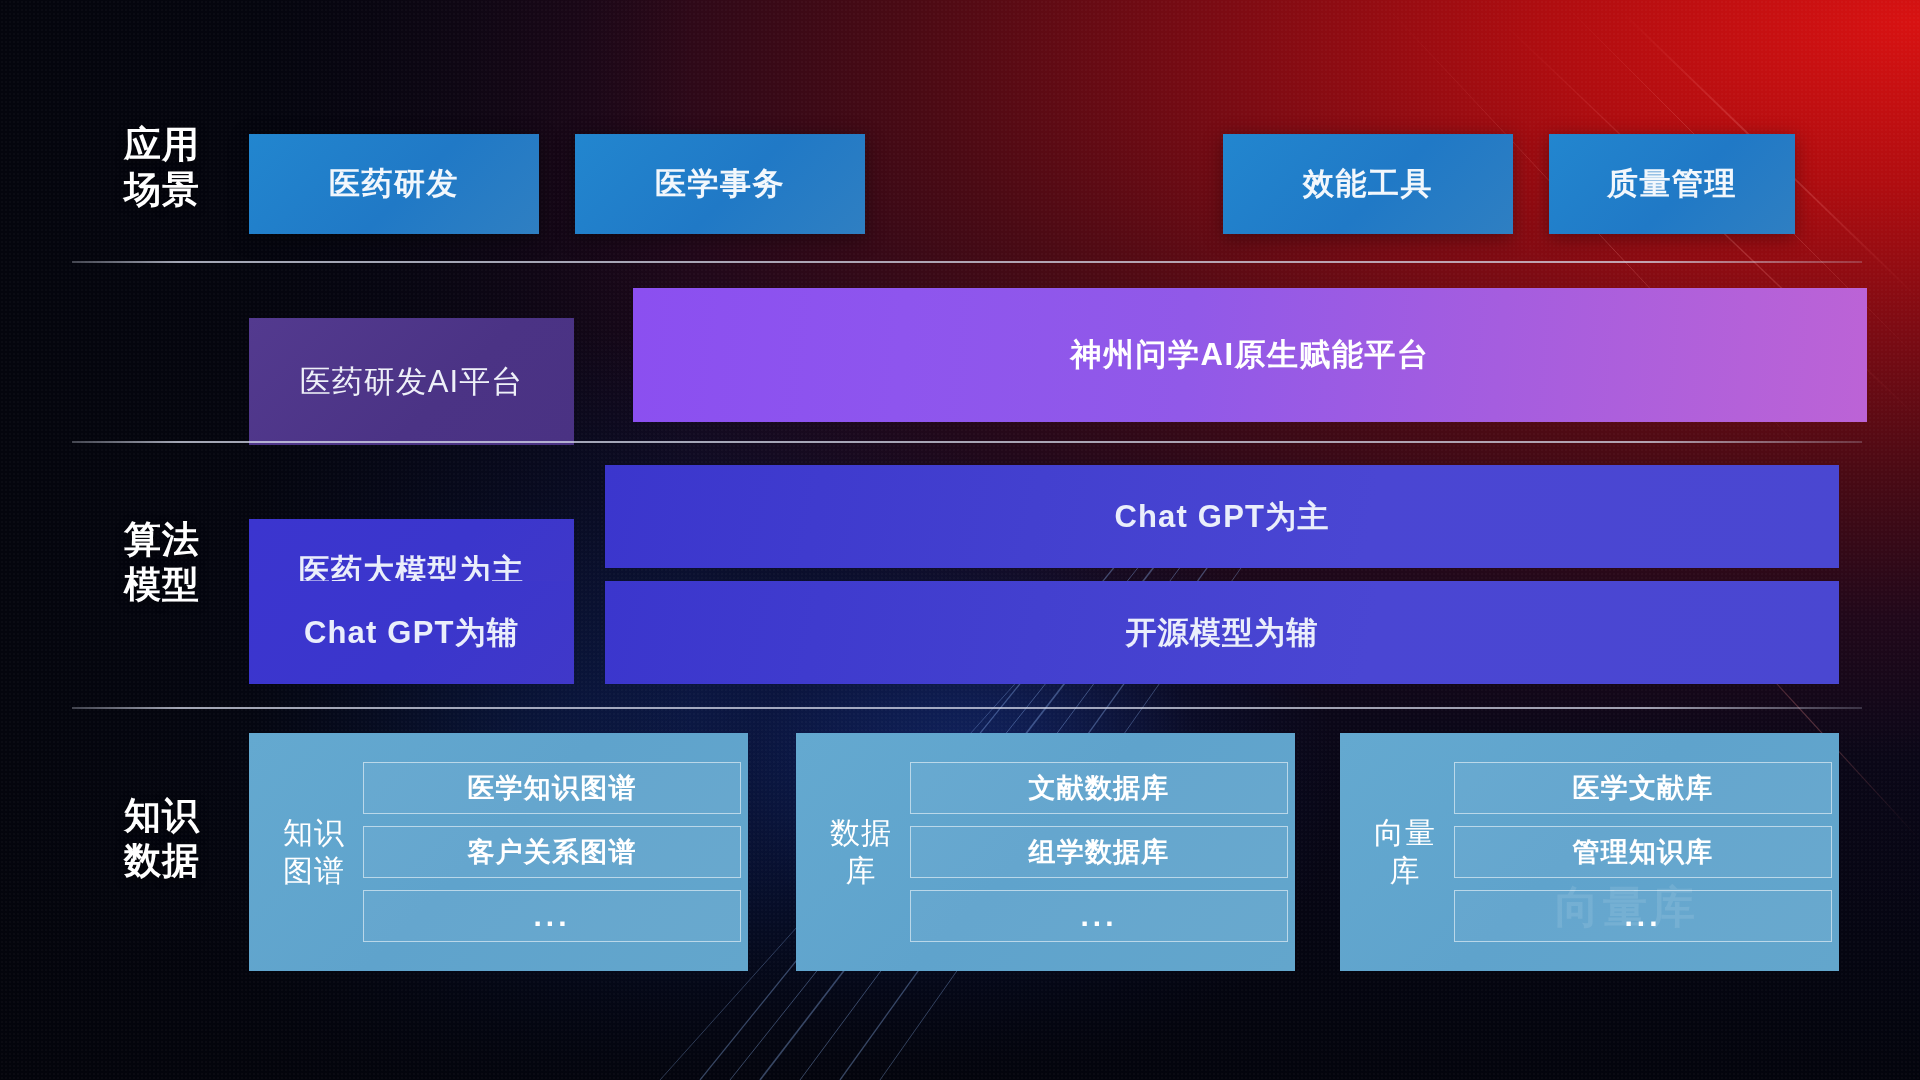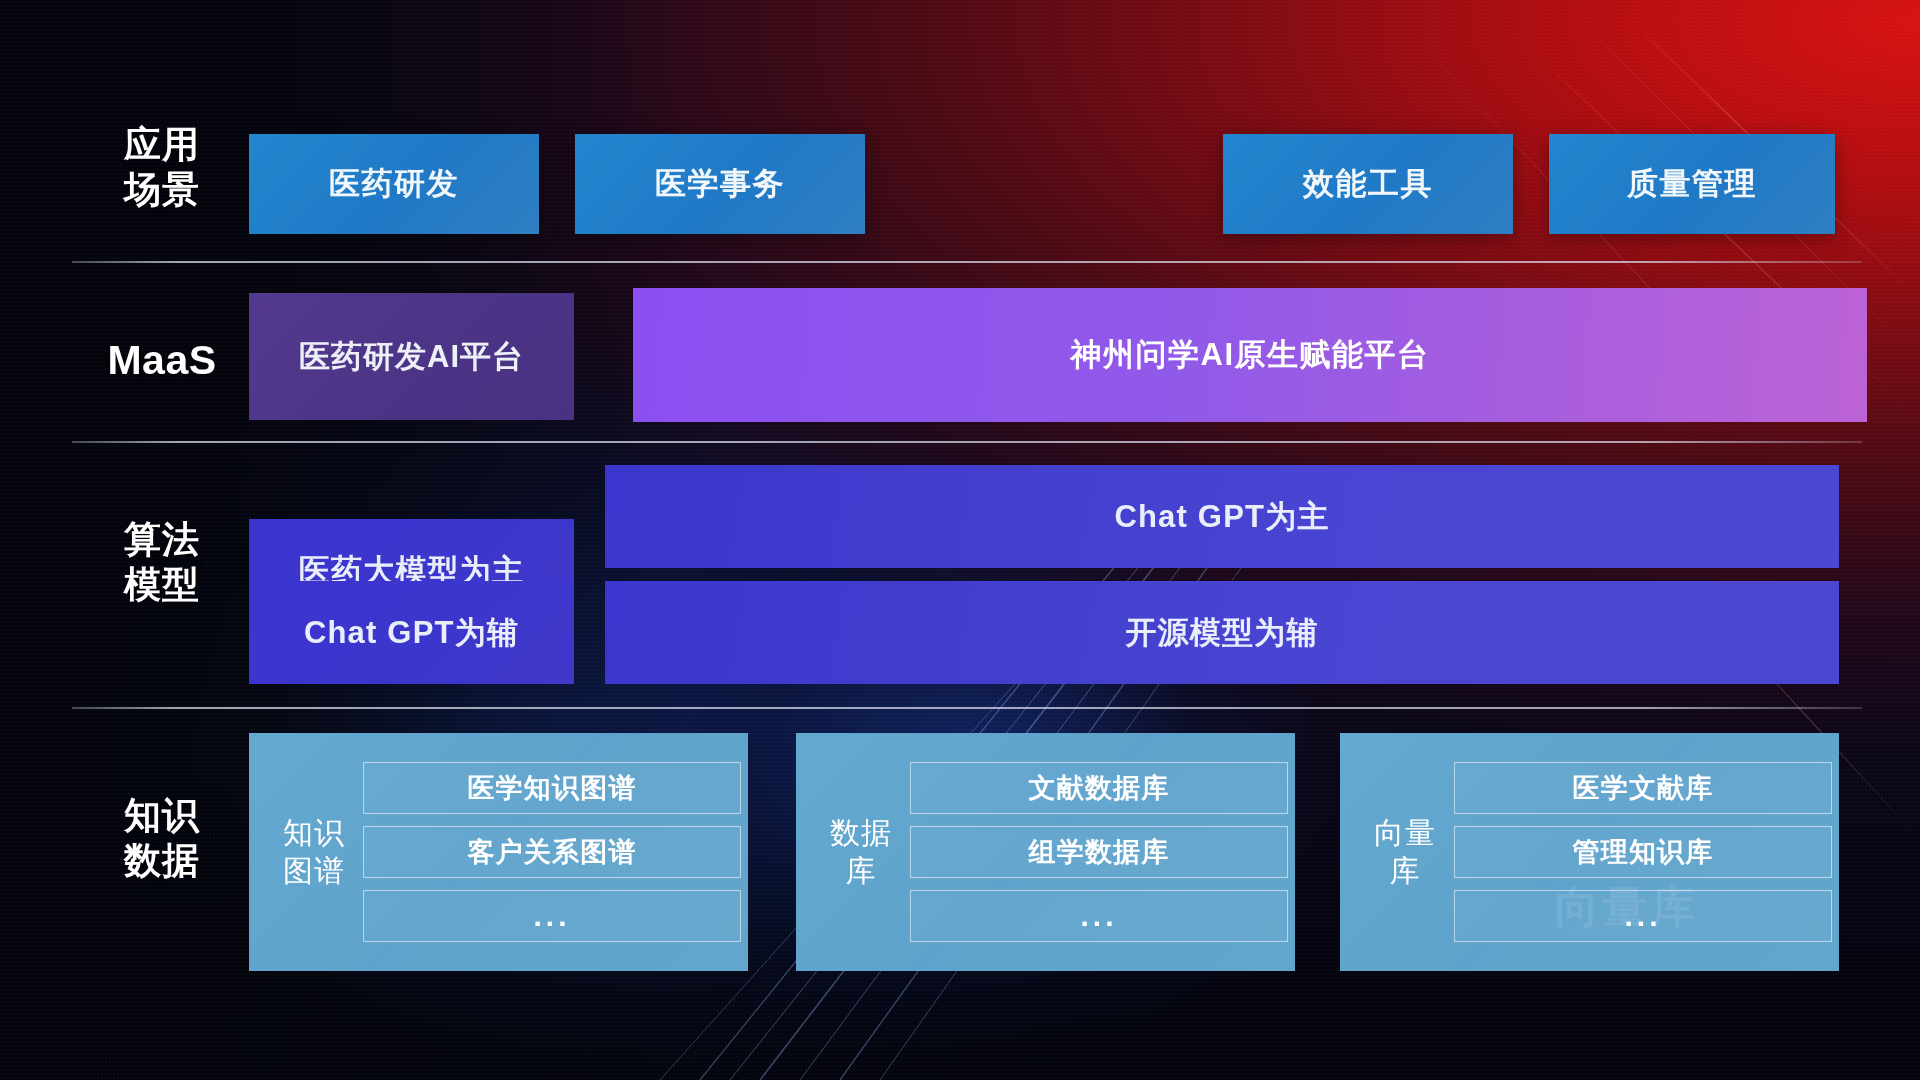--- a/index.html
+++ b/index.html
@@ -118,22 +118,23 @@
 
   
   .maas-left {
     position: absolute;
     display: flex;
     align-items: center;
     justify-content: center;
     background: linear-gradient(135deg, #533a8f 0%, #4b3385 60%, #4a3283 100%);
     color: #eef0f8;
     font-size: 31px;
-    font-weight: 700;
+    font-weight: 400;
     letter-spacing: 1px;
+    margin-top: 25px;
   }
   .maas-right {
     position: absolute;
     display: flex;
     align-items: center;
     justify-content: center;
     background: linear-gradient(95deg, #8b4ff0 0%, #8e55ee 22%, #9159e8 45%, #a55ddf 70%, #bc63d6 100%);
     color: #ffffff;
     font-size: 31px;
     font-weight: 700;
@@ -263,29 +264,26 @@
 
     <div class="app-box" style="left:249px; top:134px; width:290px; height:100px;">
       <span>医药研发</span>
     </div>
     <div class="app-box" style="left:575px; top:134px; width:290px; height:100px;">
       <span>医学事务</span>
     </div>
     <div class="app-box" style="left:1223px; top:134px; width:290px; height:100px;">
       <span>效能工具</span>
     </div>
-    <div class="app-box" style="left:1549px; top:134px; width:286px; height:100px;">
+    <div class="app-box" style="left:1549px; top:134px; width:246px; height:100px;">
       <span>质量管理</span>
     </div>
 
     <div class="divider" style="top:261px;"></div>
 
-    <div class="row-label latin" style="top:335px;">
-      <div>MaaS</div>
-    </div>
 
     <div class="maas-left" style="left:249px; top:293px; width:325px; height:127px;">
       <span>医药研发AI平台</span>
     </div>
     <div class="maas-right" style="left:605px; top:288px; width:1234px; height:134px;margin-left:28px;">
       <span>神州问学AI原生赋能平台</span>
     </div>
 
     <div class="divider" style="top:441px;"></div>
 

